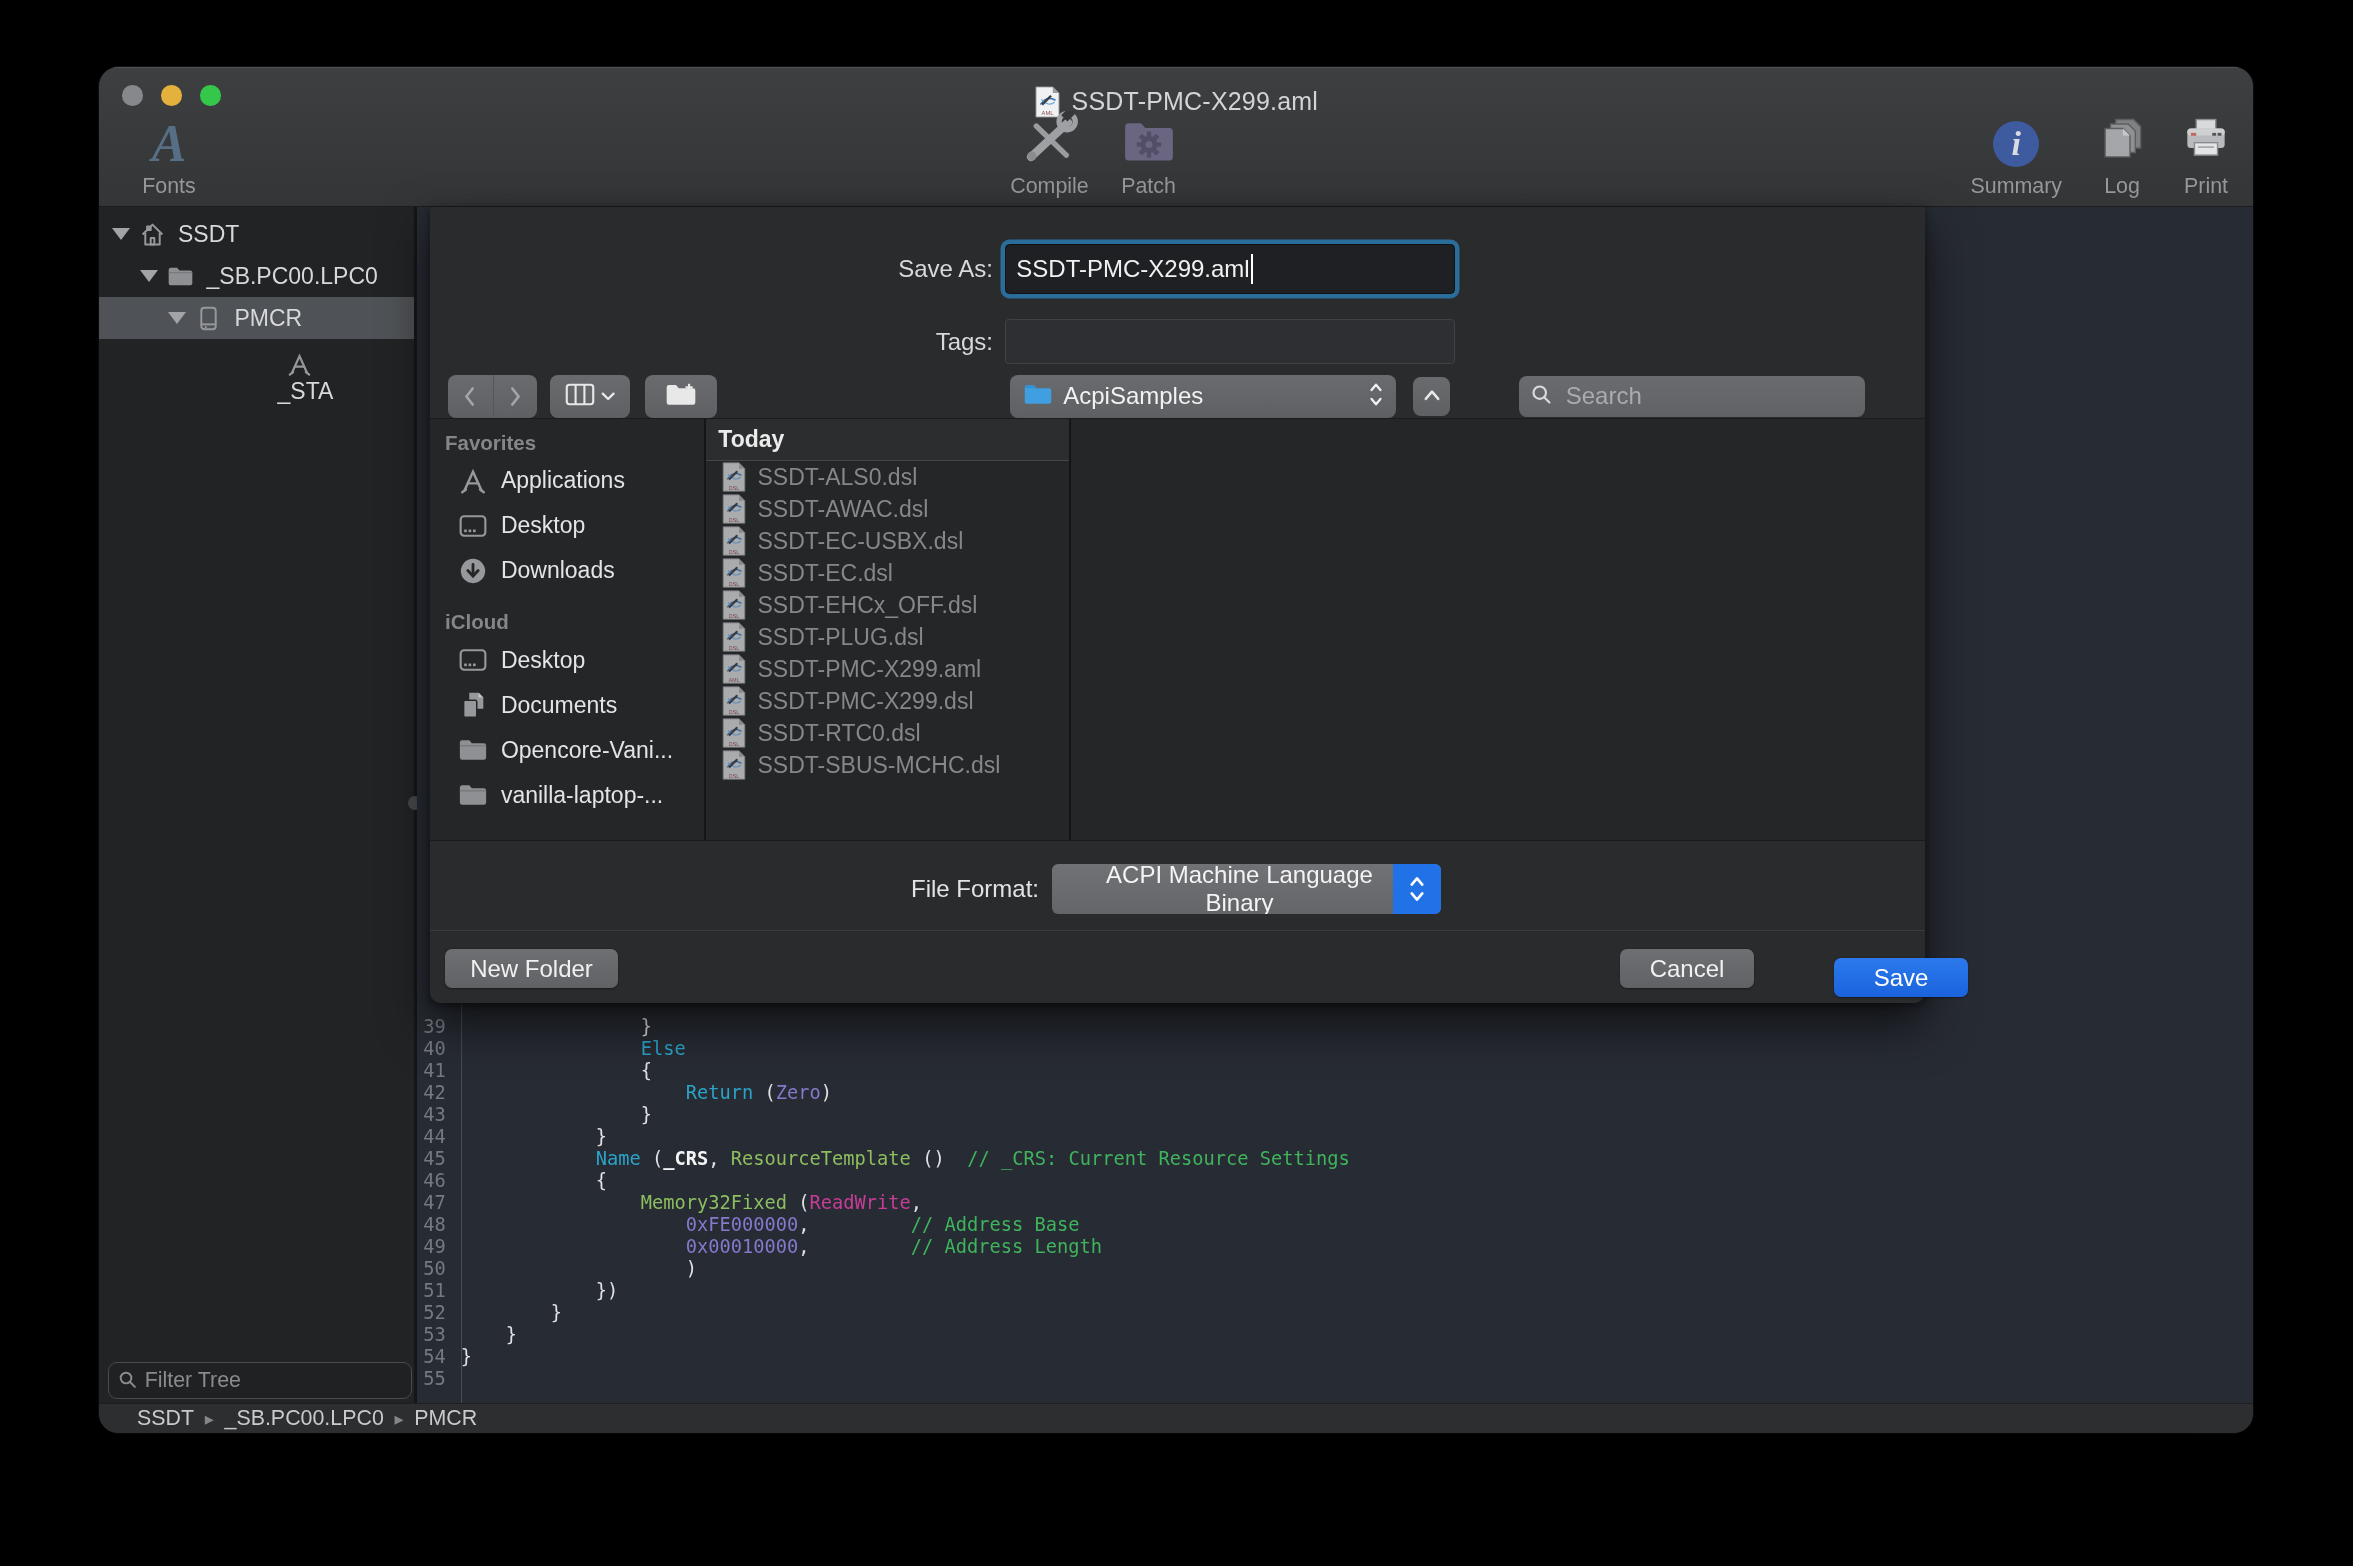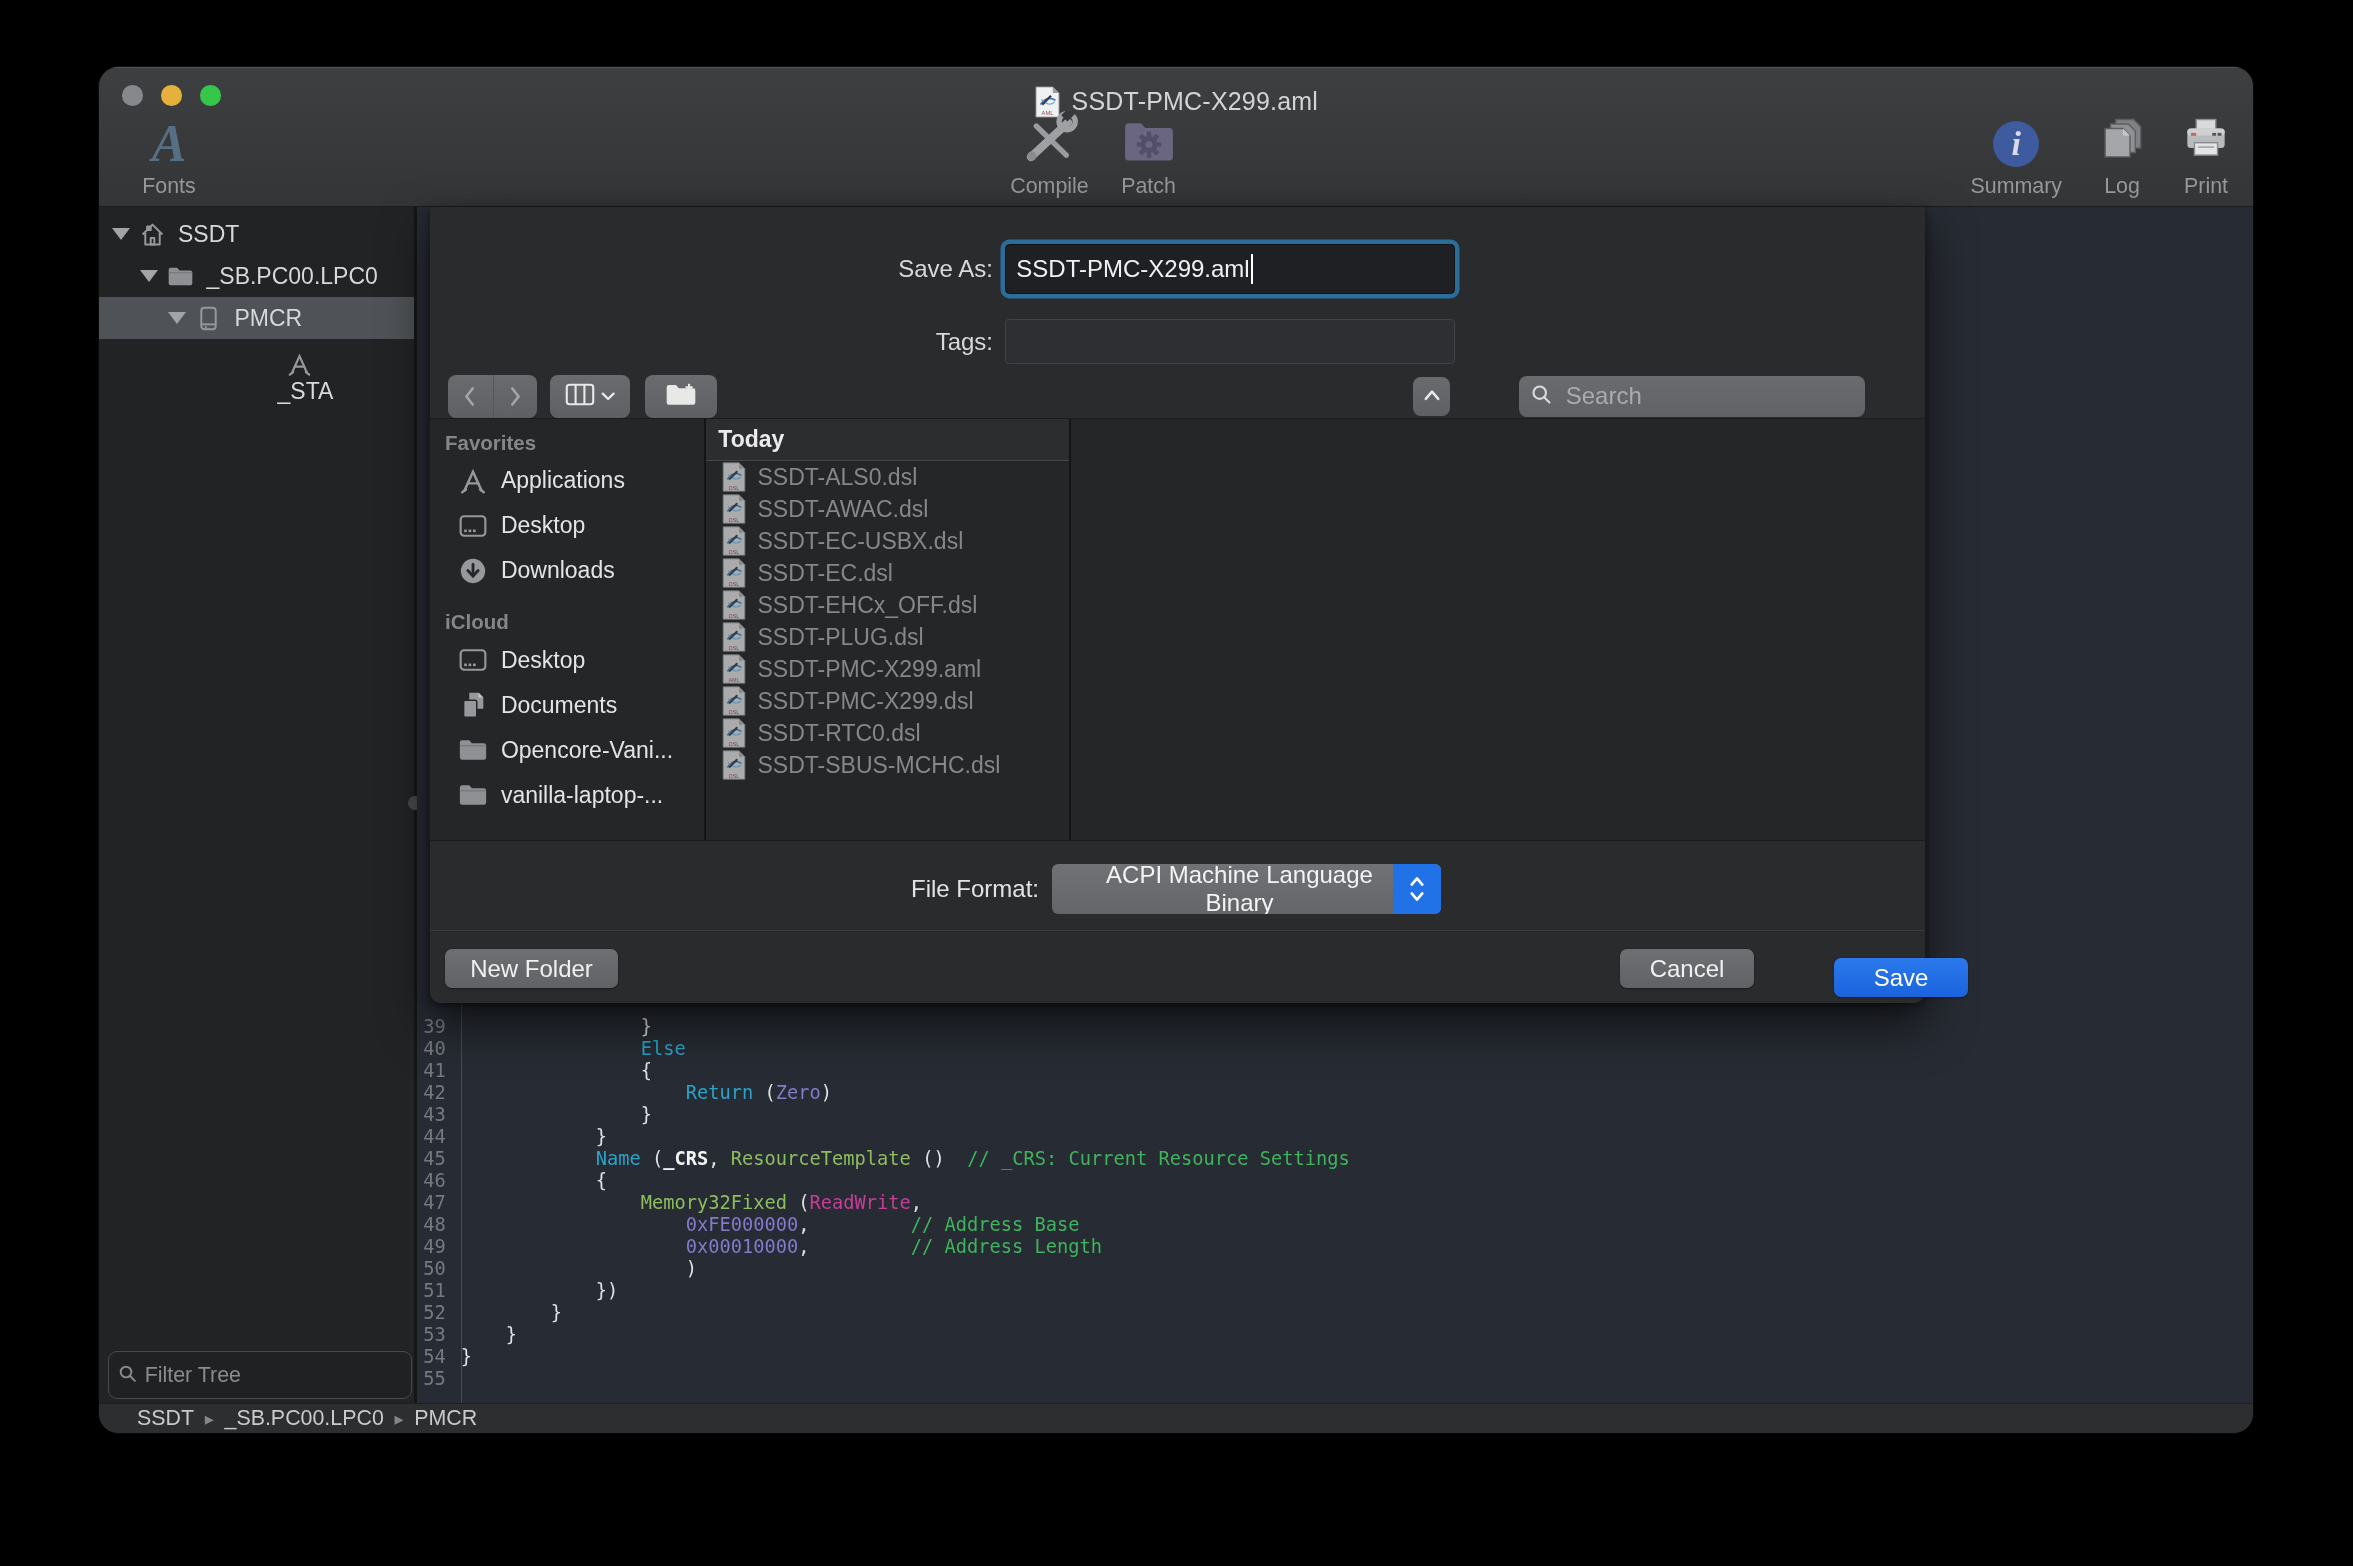--- a/index.html
+++ b/index.html
@@ -42,21 +42,21 @@
   .editor { position:relative; flex:1; background:#272b33; }
 
   
   .tree { position:absolute; top:6.2px; left:0; right:0; }
   .tree-row { height:42px; display:flex; align-items:center; color:#d7d8da; font-size:23px; }
   .tree-row.selected { background:#4f5256; }
   .disc { width:0; height:0; border-left:9.8px solid transparent; border-right:9.8px solid transparent;
     border-top:12.5px solid #a3a4a7; margin-right:9px; flex:none; }
   .disc.hidden { border-top-color:transparent; }
   .tree-ico { width:27px; height:27px; margin-right:12.5px; flex:none; }
-  .filter-box { position:absolute; left:9px; right:2px; bottom:3.6px; height:48px;
+  .filter-box { position:absolute; left:9px; right:2px; bottom:3.6px; height:37px;
     border:1.8px solid #4a4b4e; border-radius:9px; background:#202123;
     display:flex; align-items:center; padding:4px 9px; gap:7.1px; }
   .filter-box input { flex:1; background:transparent; border:none; outline:none;
     font-size:21.4px; color:#d0d0d2; font-family:inherit; }
   .filter-box input::placeholder { color:#8a8b8e; }
 
   
   .code { position:absolute; top:796px; left:0; right:0; bottom:0; padding-top:13px;
     font-family:"DejaVu Sans Mono","Liberation Mono",monospace; font-size:18.7px; line-height:22px; }
   .code::before { content:""; position:absolute; left:44px; top:0; bottom:0; width:1.8px; background:#474b52; }
@@ -368,20 +368,35 @@
       </div>
       <div class="btb btn-newfolder-icon">
         <span>
           <svg width="34" height="27" viewBox="0 0 38 30">
             <path d="M3 7 q0-2.5 2.5-2.5 h8 l3 3.4 H32.5 q2.5 0 2.5 2.5 V24 q0 2.5-2.5 2.5 h-27 Q3 26.5 3 24 Z" fill="#e8e8e9"></path>
             <line x1="28" y1="3" x2="28" y2="11" stroke="#e8e8e9" stroke-width="2.4"></line>
             <line x1="24" y1="7" x2="32" y2="7" stroke="#e8e8e9" stroke-width="2.4"></line>
           </svg>
         </span>
       </div>
+      <div class="btb popup-location">
+        <span>
+          <svg width="30" height="25" viewBox="0 0 34 28">
+            <path d="M2 6 q0-2.5 2.5-2.5 h8 l3 3.4 H29.5 q2.5 0 2.5 2.5 V22 q0 2.5-2.5 2.5 h-25 Q2 24.5 2 22 Z" fill="var(--folder-blue)"></path>
+            <path d="M2 6 q0-2.5 2.5-2.5 h8 l3 3.4 H2 Z" fill="#3590cd"></path>
+          </svg>
+        </span>
+        <span class="pop-label">AcpiSamples</span>
+        <span>
+          <svg width="16" height="27" viewBox="0 0 18 30">
+            <polyline points="4,10 9,4 14,10" fill="none" stroke="#f0f0f1" stroke-width="2.6" stroke-linecap="round" stroke-linejoin="round"></polyline>
+            <polyline points="4,20 9,26 14,20" fill="none" stroke="#f0f0f1" stroke-width="2.6" stroke-linecap="round" stroke-linejoin="round"></polyline>
+          </svg>
+        </span>
+      </div>
       <div class="btb btn-up">
         <span>
           <svg width="18" height="12.5" viewBox="0 0 20 14">
               <polyline points="3,11 10,3 17,11" fill="none" stroke="#e9e9ea" stroke-width="2.8" stroke-linecap="round" stroke-linejoin="round"></polyline>
             </svg>
         </span>
       </div>
       <div class="search-field">
         <span>
           <svg width="23" height="23" viewBox="0 0 26 26">

